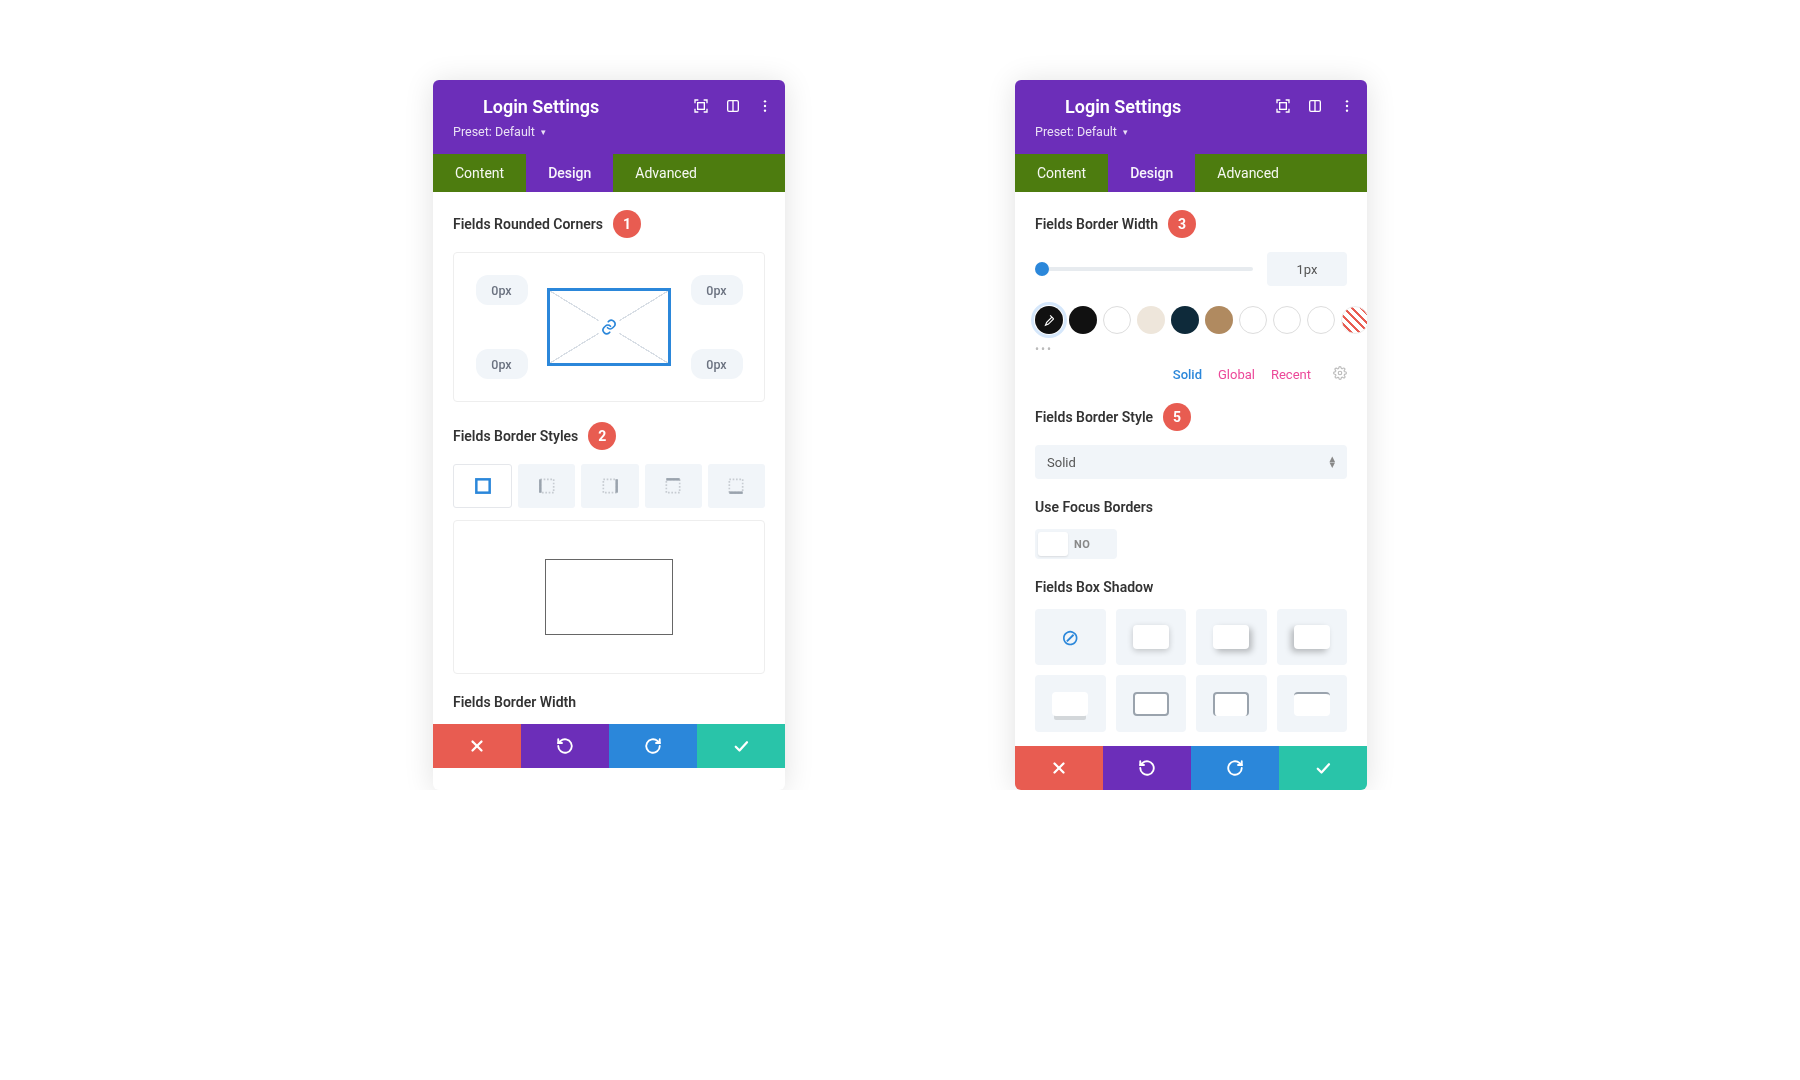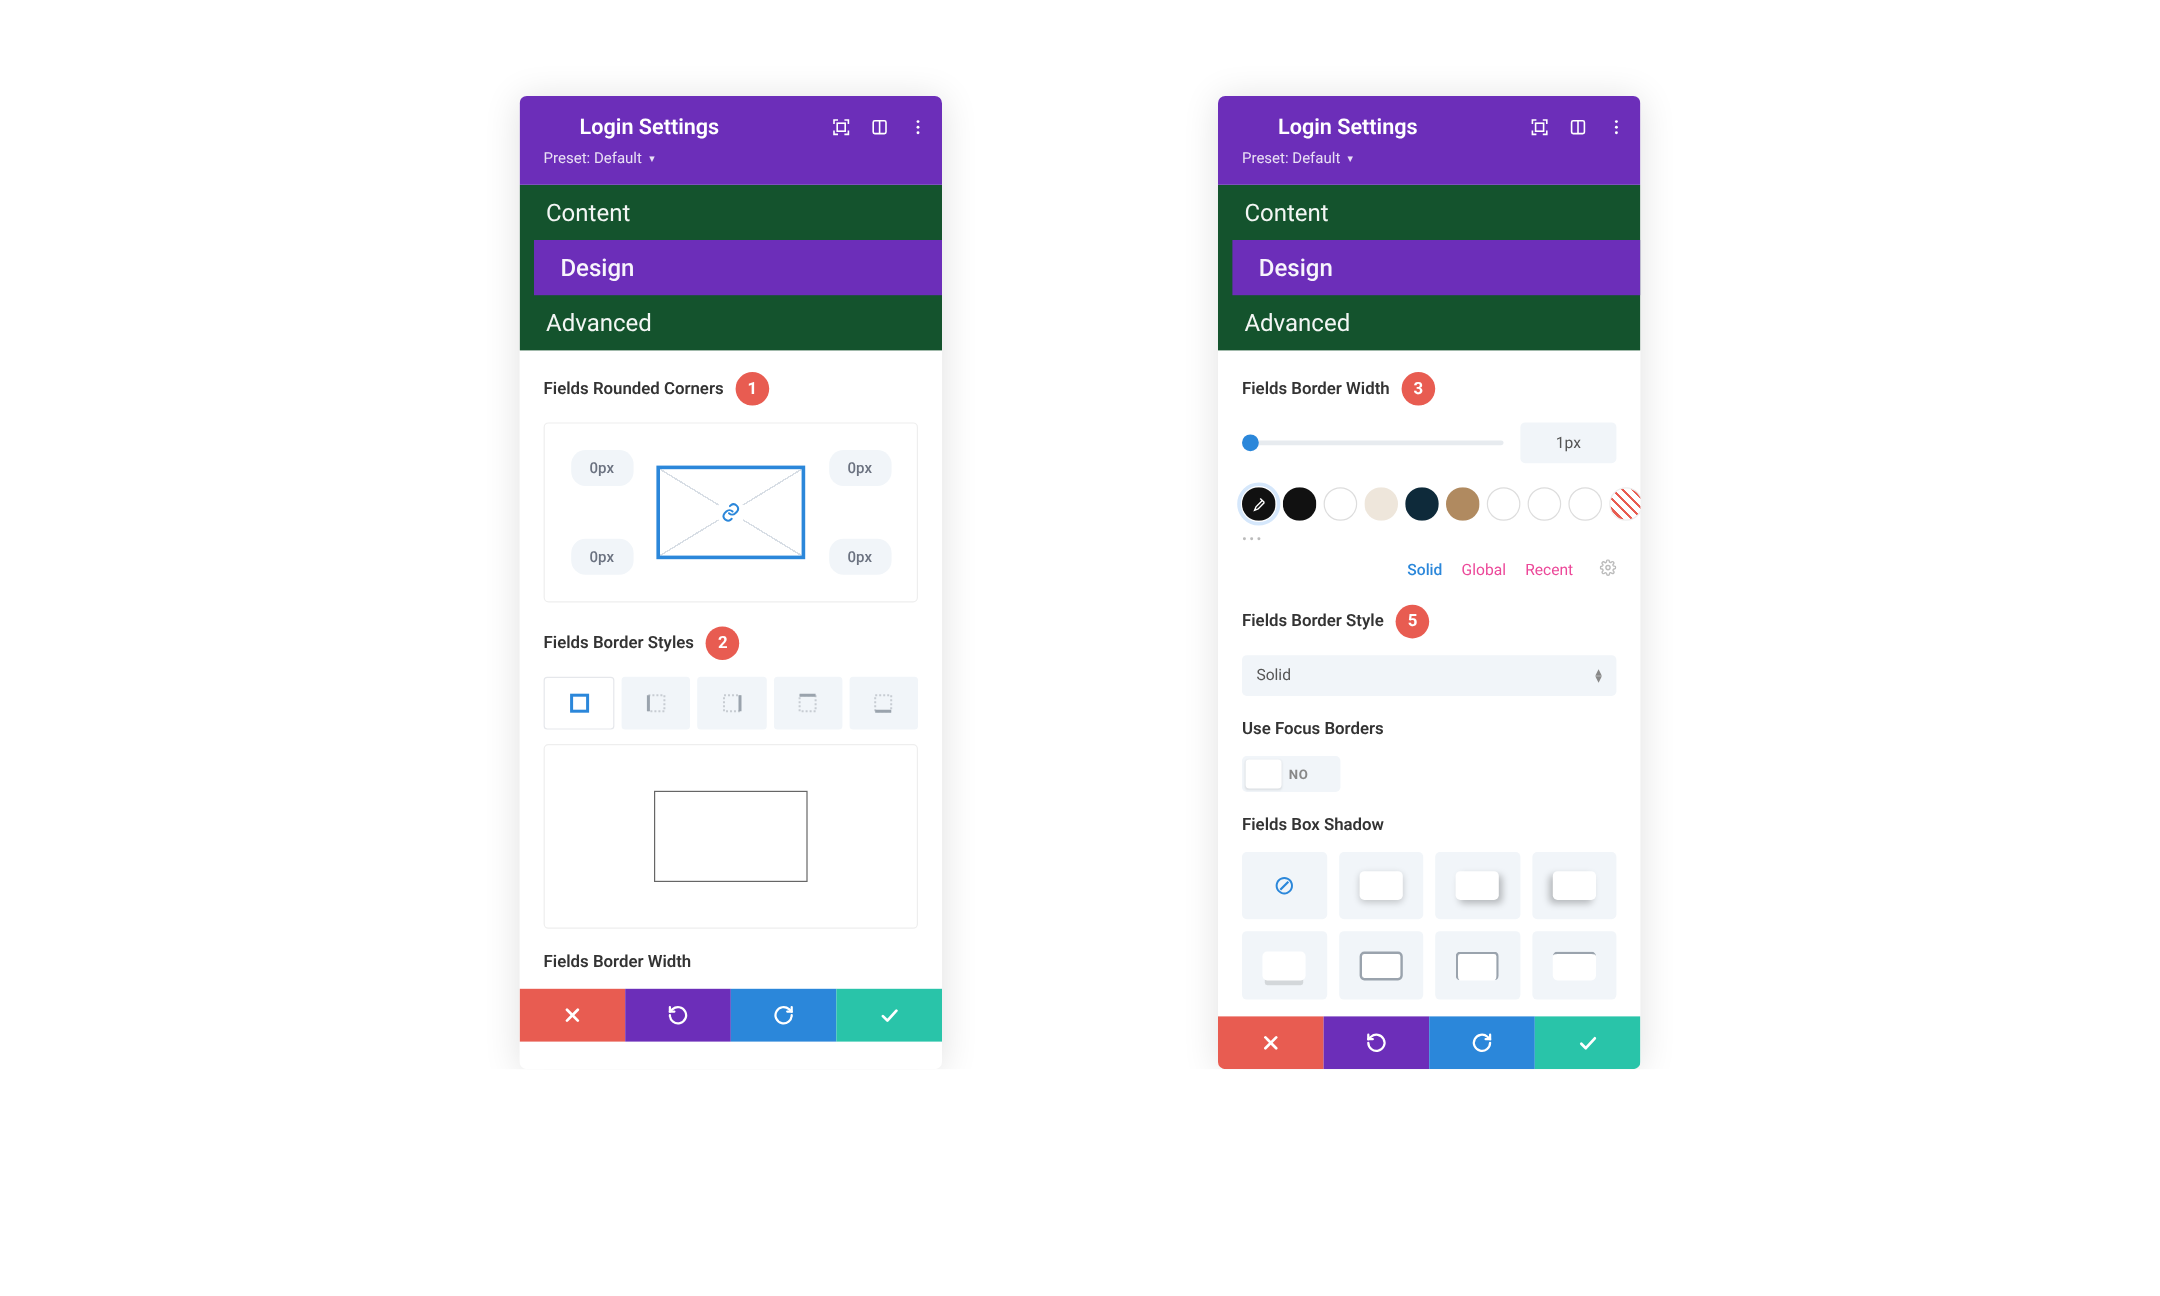--- a/index.html
+++ b/index.html
@@ -57,34 +57,32 @@
     color: #fff;
     font-size: 14px;
     cursor: pointer;
     display: inline-flex;
     align-items: center;
     justify-content: center;
   }
   .header-icon svg { width: 16px; height: 16px; }
   .tabs {
     display: flex;
-    background: #14532d;
+    background: #4d7c0f;
     color: #fff;
-    font-size: 20px;
-    flex-direction: column;
+    font-size: 14px;
   }
   .tab {
     padding: 11px 22px;
     cursor: pointer;
     color: rgba(255,255,255,0.95);
   }
   .tab.active {
     background: #6c2eb9;
     font-weight: 500;
-    margin-left: 12px;
   }
   .panel-body {
     padding: 18px 20px 14px 20px;
     min-height: 480px;
   }
   .section-label {
     font-size: 14px;
     font-weight: 600;
     color: #333;
     margin-bottom: 14px;

